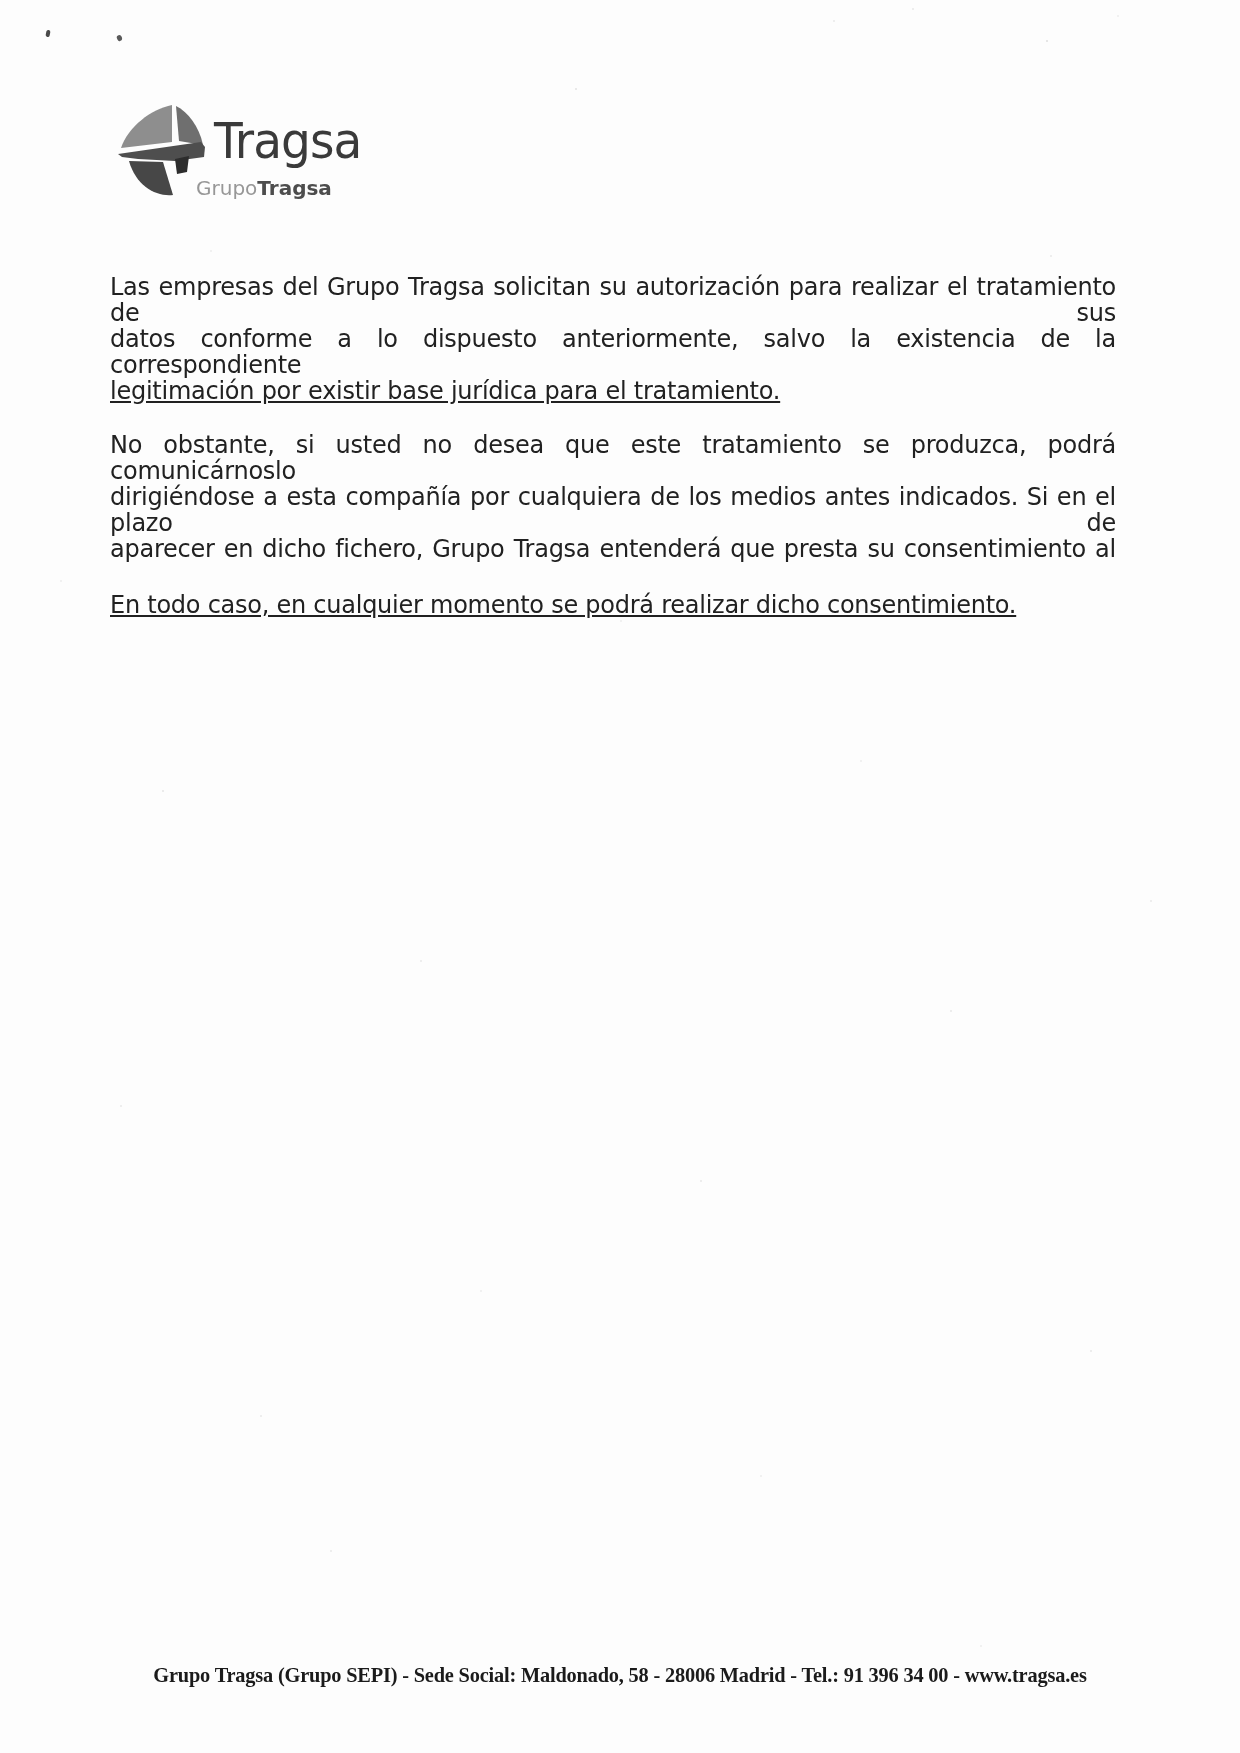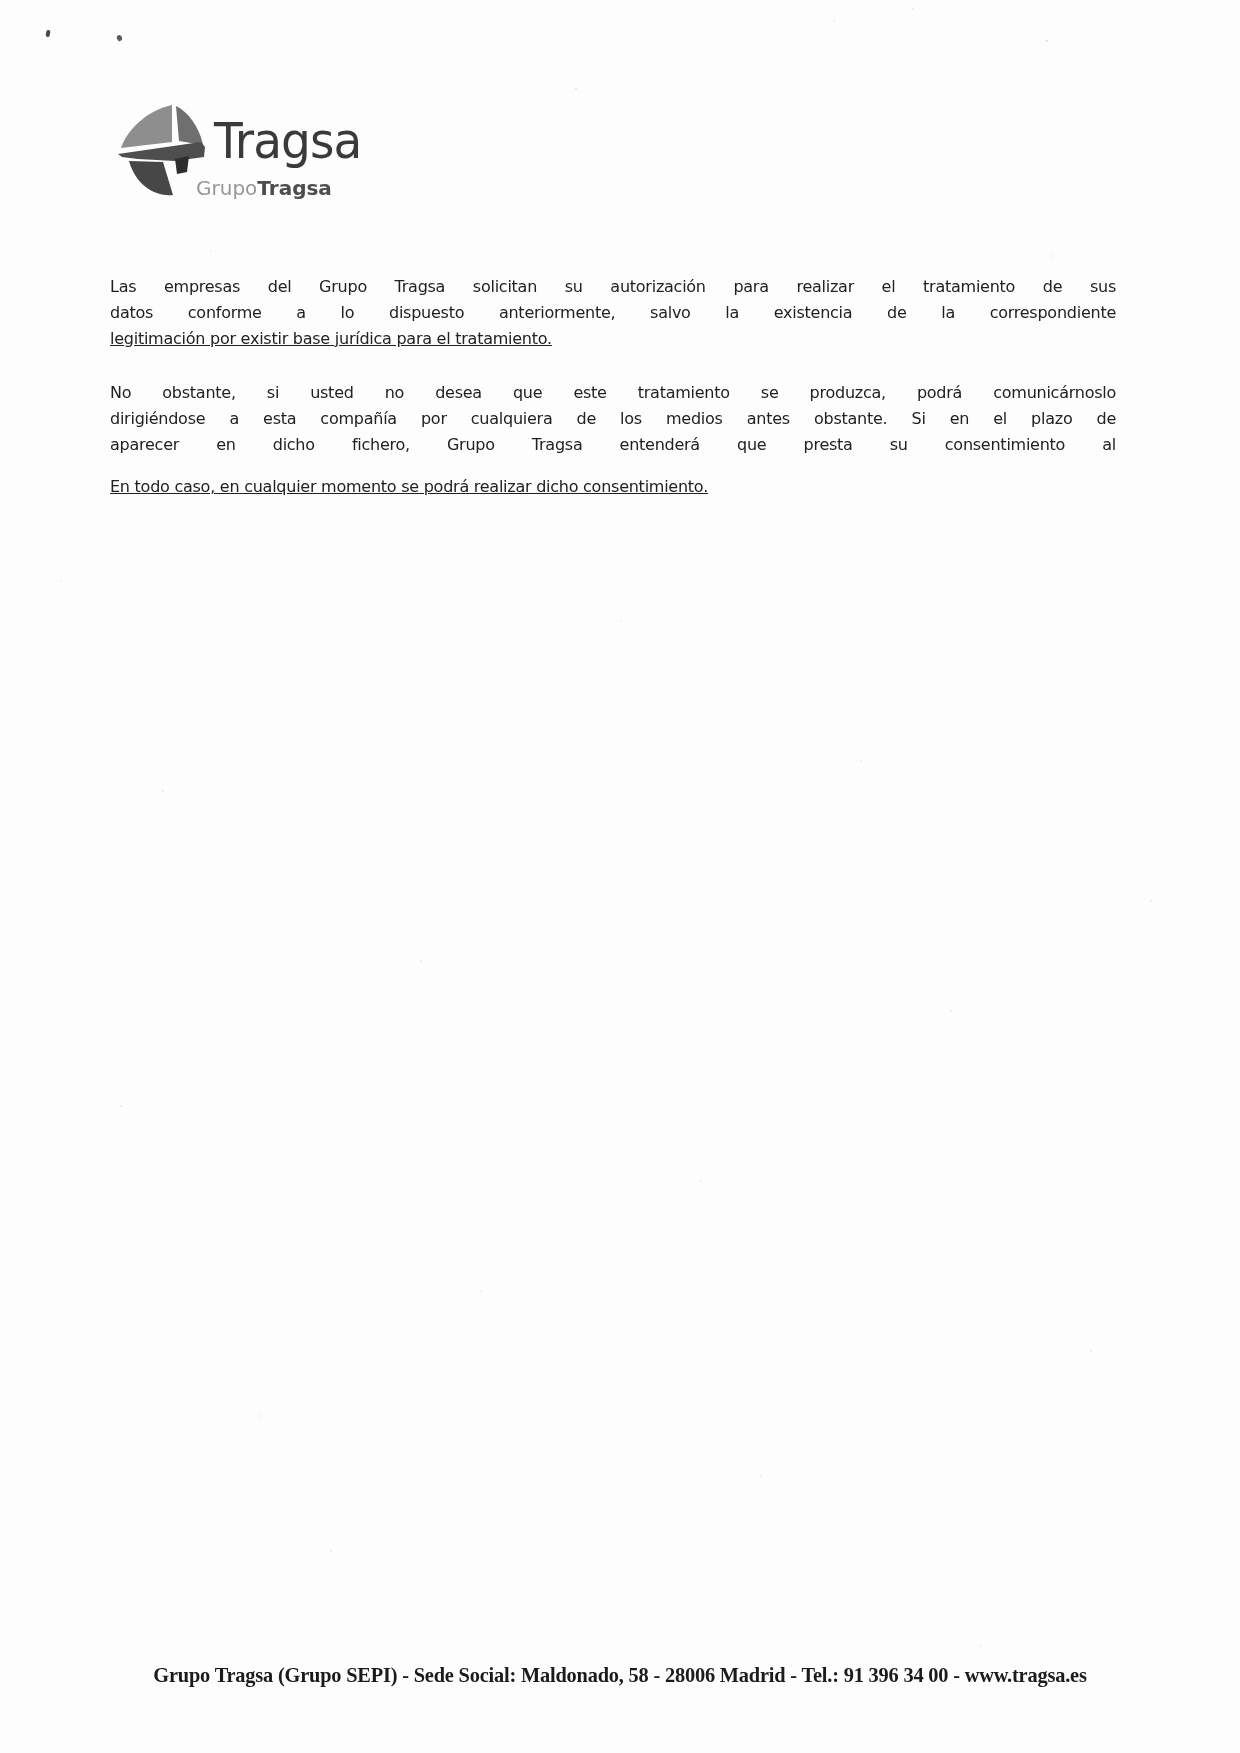--- a/index.html
+++ b/index.html
@@ -24,25 +24,25 @@
   .subline {
     position: absolute; left: 196px; top: 176px;
     font-size: 20px; color: #979797; letter-spacing: 0;
     white-space: nowrap;
   }
   .subline .sub-bold { color: #4d4d4d; font-weight: bold; }
 
   
   .body-text {
     position: absolute; left: 110px; top: 274px; width: 1006px;
-    font-size: 16px; line-height: 26px; color: #212121;
+    font-size: 24px; line-height: 26px; color: #212121;
     letter-spacing: -0.25px;
   }
   .para { margin: 0 0 28px 0; }
-  .para:nth-child(2) { margin-bottom: 16px; }
+  .para:nth-child(2) { margin-bottom: 30px; }
   .tline { text-align: justify; text-align-last: justify; }
   .tline.tlast { text-align-last: left; text-decoration: underline; }
 
   
   .footer {
     position: absolute; left: 0; top: 1663px; width: 1240px;
     text-align: center; white-space: nowrap;
     font-family: "Liberation Serif", serif; font-weight: 700;
     font-size: 21px; color: #1b1b1b; letter-spacing: -0.2px;
     transform: scaleX(0.97); transform-origin: 50% 0;
@@ -90,21 +90,21 @@
   </div>
 
   <div class="body-text">
       <div class="para">
         <div class="tline">Las empresas del Grupo Tragsa solicitan su autorización para realizar el tratamiento de sus</div>
         <div class="tline">datos conforme a lo dispuesto anteriormente, salvo la existencia de la correspondiente</div>
         <div class="tline tlast">legitimación por existir base jurídica para el tratamiento.</div>
       </div>
       <div class="para">
         <div class="tline">No obstante, si usted no desea que este tratamiento se produzca, podrá comunicárnoslo</div>
-        <div class="tline">dirigiéndose a esta compañía por cualquiera de los medios antes obstante. Si en el plazo de</div>
+        <div class="tline">dirigiéndose a esta compañía por cualquiera de los medios antes indicados. Si en el plazo de</div>
         <div class="tline">aparecer en dicho fichero, Grupo Tragsa entenderá que presta su consentimiento al</div>
       </div>
       <div class="para">
         <div class="tline tlast">En todo caso, en cualquier momento se podrá realizar dicho consentimiento.</div>
       </div>
     </div>
 
   <div class="footer">Grupo Tragsa (Grupo SEPI) - Sede Social: Maldonado, 58 - 28006 Madrid - Tel.: 91 396 34 00 - www.tragsa.es</div>
 
   <div class="noise"></div>

